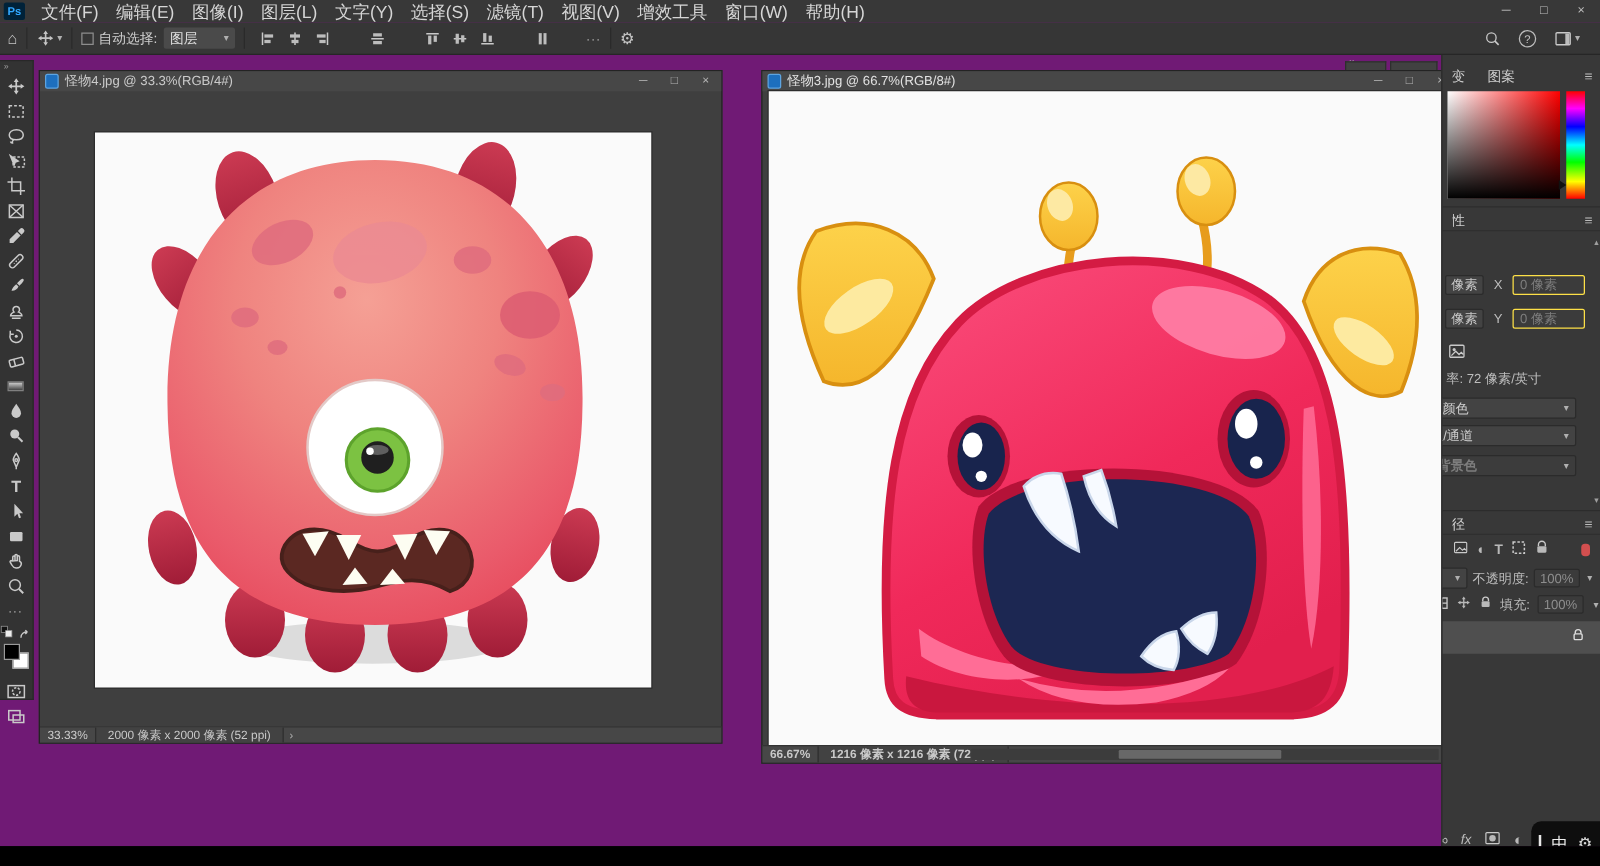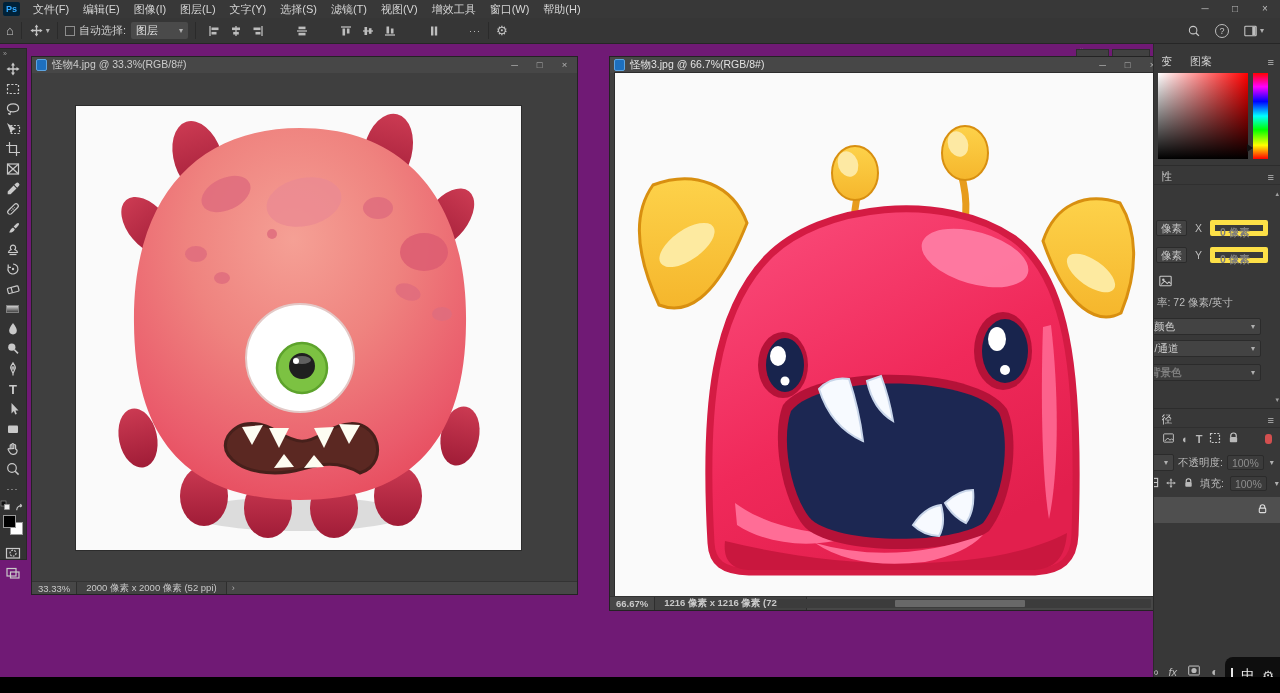--- a/index.html
+++ b/index.html
@@ -4,21 +4,21 @@
 <style>
   html,body{margin:0;padding:0;background:#000;}
   *{box-sizing:border-box;font-family:"Liberation Sans","DejaVu Sans",sans-serif;}
   .app{position:relative;width:1280px;height:677px;background:#701a75;overflow:hidden;color:#ccc;}
   .abs{position:absolute;}
   
   .titlebar{left:0;top:0;width:1280px;height:18px;background:#383838;display:flex;align-items:center;}
   .pslogo{width:17px;height:14px;margin-left:3px;background:#002239;color:#31a8ff;font-size:9px;font-weight:bold;
           display:flex;align-items:center;justify-content:center;border-radius:2px;}
   .menus{display:flex;align-items:center;height:18px;margin-left:6px;}
-  .menuitem{padding:0 7px;font-size:11px;color:#d6d6d6;line-height:18px;white-space:nowrap;cursor:default;}
+  .menuitem{padding:0 7px;font-size:14px;color:#d6d6d6;line-height:18px;white-space:nowrap;cursor:default;}
   .winctrls{margin-left:auto;display:flex;height:18px;}
   .winctrl{width:30px;text-align:center;font-size:10px;color:#bdbdbd;line-height:18px;}
   
   .optionsbar{left:0;top:18px;width:1280px;height:26px;background:#363636;border-bottom:1px solid #262626;
               display:flex;align-items:center;padding:0 6px;}
   .ob-sep{width:1px;height:17px;background:#2a2a2a;margin:0 7px;}
   .ob-ic{display:flex;align-items:center;justify-content:center;color:#c4c4c4;}
   .caret{font-size:8px;color:#b0b0b0;margin-left:2px;}
   .checkbox{width:10px;height:10px;border:1px solid #8d8d8d;background:#363636;margin-right:4px;}
   .ob-label{font-size:11px;color:#cfcfcf;white-space:nowrap;}
@@ -63,21 +63,21 @@
   .pmenu{margin-left:auto;padding-right:6px;color:#bdbdbd;font-size:11px;}
   .satsq{position:absolute;left:4px;top:29px;width:90px;height:86px;
          background:linear-gradient(to top,#000,rgba(0,0,0,0)),linear-gradient(to right,#fff,#f00);}
   .huebar{position:absolute;left:99px;top:29px;width:15px;height:86px;
           background:linear-gradient(180deg,#f00 0%,#f0f 16%,#00f 33%,#0ff 50%,#0f0 66%,#ff0 84%,#f00 100%);}
   .huearrow{position:absolute;left:93px;top:100px;width:0;height:0;border-top:4px solid transparent;
             border-bottom:4px solid transparent;border-left:6px solid #111;}
   .sect-line{position:absolute;left:0;right:0;height:1px;background:#2c2c2c;}
   .prow{position:absolute;display:flex;align-items:center;font-size:10.5px;color:#bdbdbd;white-space:nowrap;}
   .unitbox{background:#434343;border:1px solid #2b2b2b;border-radius:2px;padding:0 4px;height:16px;line-height:15px;color:#c9c9c9;}
-  .valbox{background:#3b3b3b;border:5px solid #fde047;border-radius:2px;padding:0 5px;height:16px;line-height:15px;color:#7d7d7d;width:58px;font-weight:bold;}
+  .valbox{background:#3b3b3b;border:1px solid #fde047;border-radius:2px;padding:0 5px;height:16px;line-height:15px;color:#7d7d7d;width:58px;}
   .selbox{background:#434343;border:1px solid #2b2b2b;border-radius:2px;height:17px;display:flex;align-items:center;
           padding:0 5px;color:#cfcfcf;}
   .selbox .caret{margin-left:auto;}
   .dis{color:#7d7d7d;font-weight:bold;}
   .lay-ic{display:flex;align-items:center;gap:7px;color:#b9b9b9;}
   .reddot{width:7px;height:10px;border-radius:3px;background:#d34f4f;margin-left:auto;margin-right:4px;}
   .pctbox{background:#3b3b3b;border:1px solid #2b2b2b;border-radius:2px;padding:0 4px;height:15px;line-height:14px;color:#8d8d8d;}
   .layerrow{position:absolute;left:0;right:0;background:#4f4f4f;display:flex;align-items:center;}
   .scroll-ar{position:absolute;right:1px;font-size:7px;color:#9f9f9f;}
   
@@ -360,21 +360,21 @@
         <svg class="ticon" width="16" height="16" viewBox="0 0 16 16">
           <rect x="2" y="3.5" width="9" height="7.5"></rect>
           <rect x="5.5" y="7" width="8.5" height="6"></rect>
         </svg>
       </div>
   </div>
 
   <div class="abs docwin" style="left:31px;top:56px;width:547px;height:539px;">
     <div class="doctitle">
       <span class="fileic"></span>
-      <span>怪物4.jpg @ 33.3%(RGB/8#)</span>
+      <span>怪物4.jpg @ 33.3%(RGB/4#)</span>
       <span class="docctrls">
         <span class="docctrl">─</span>
         <span class="docctrl">□</span>
         <span class="docctrl">×</span>
       </span>
     </div>
     <div class="artboard" style="left:44px;top:49px;width:445px;height:444px;">
       <svg width="445" height="444" viewBox="0 0 445 444">
         <defs>
           <radialGradient id="m1body" cx="48%" cy="30%" r="80%">

